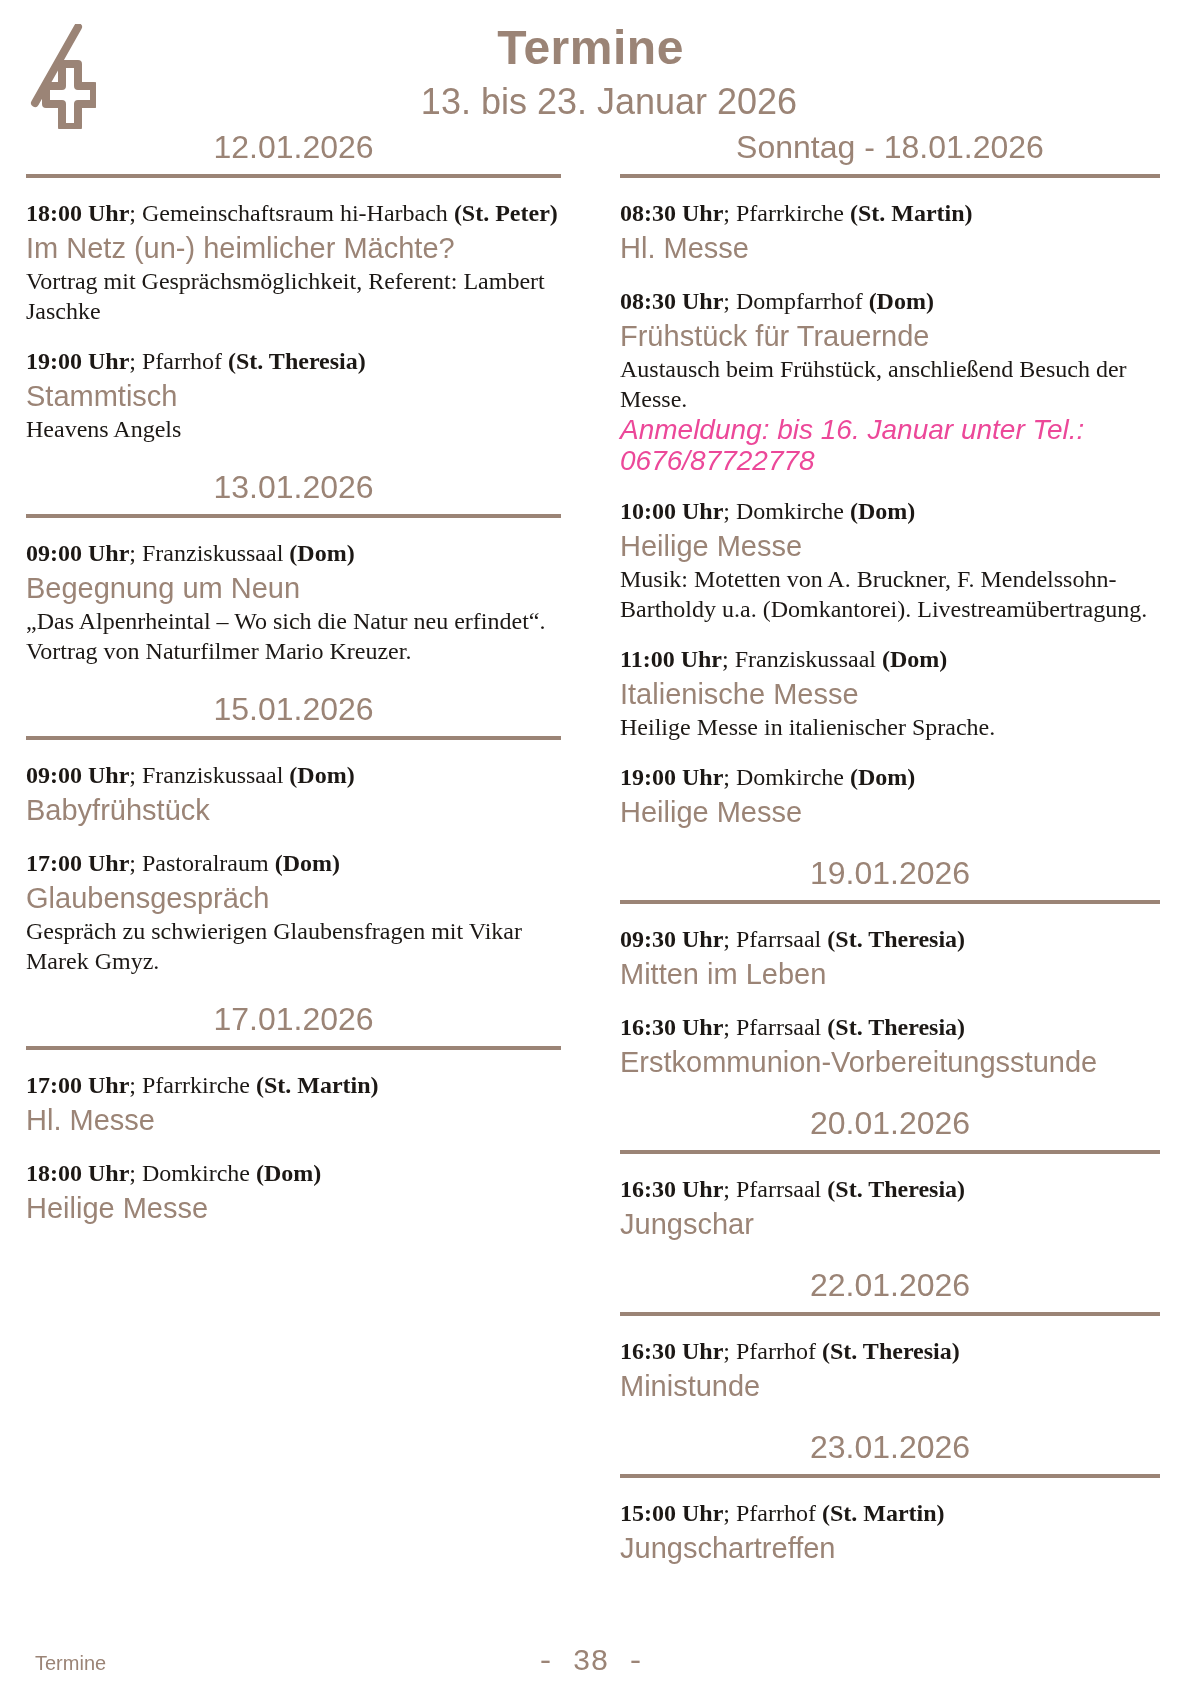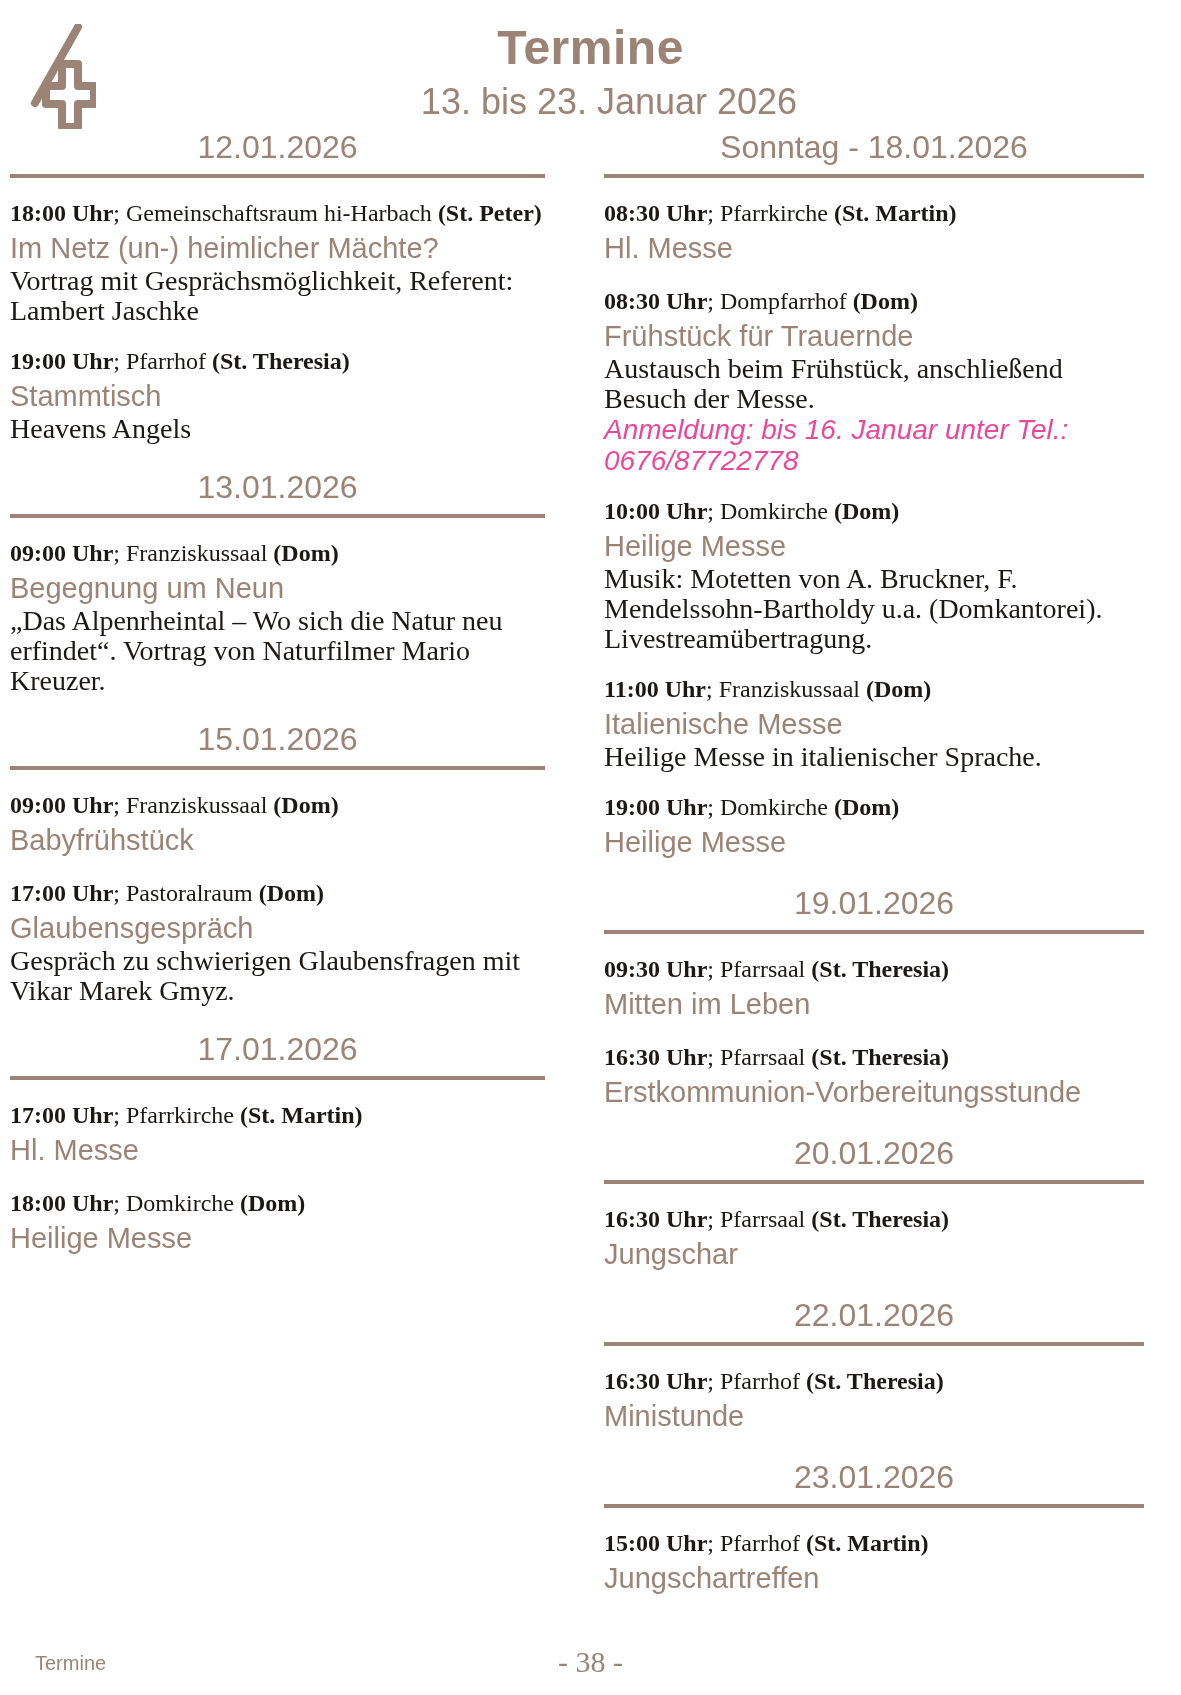--- a/index.html
+++ b/index.html
@@ -14,52 +14,52 @@
     font-family:"Liberation Sans", sans-serif;font-weight:bold;
     font-size:48px;line-height:56px;color:#9b8476;letter-spacing:0.5px;
   }
   .page-subtitle{
     font-family:"Liberation Sans", sans-serif;
     font-size:36px;line-height:44px;color:#9b8476;margin-top:4px;padding-left:37px;
   }
   .logo{position:absolute;top:24px;left:26px;width:70px;height:105px;}
   
   .content{
-    position:absolute;top:128px;left:10px;width:1134px;
+    position:absolute;top:128px;left:26px;width:1134px;
     display:flex;gap:59px;align-items:flex-start;
   }
   .col{width:535px;}
   .col.right{width:540px;}
   .date-header{
     font-family:"Liberation Sans", sans-serif;
     font-size:32px;line-height:38px;color:#9b8476;text-align:center;
     padding-bottom:8px;border-bottom:4px solid #9b8476;
     margin:24px 0 20px 0;
   }
   .date-section:first-child .date-header{margin-top:0;}
   .event{margin-bottom:20px;}
   .line1{font-size:24px;line-height:31px;color:#1c1815;}
   .line1 .b{font-weight:bold;}
   .etitle{
     font-family:"Liberation Sans", sans-serif;
     font-size:29px;line-height:36px;color:#9b8476;margin-top:1px;
   }
-  .edesc{font-size:28px;line-height:30px;color:#1c1815;}
+  .edesc{font-size:24px;line-height:30px;color:#1c1815;}
   .enote{
     font-family:"Liberation Sans", sans-serif;font-style:italic;
     font-size:28px;line-height:31px;color:#ec4899;
   }
   
   .footer-left{
     position:absolute;left:35px;bottom:20px;
     font-family:"Liberation Sans", sans-serif;font-size:20px;color:#9b8476;
   }
   .footer-page{
     position:absolute;left:0;bottom:16px;width:1181px;text-align:center;
-    font-family:Liberation Serif, serif;font-size:30px;color:#9b8476;
+    font-family:Liberation Mono, monospace;font-size:30px;color:#9b8476;
   }
 </style>
 </head>
 <body>
 
 <svg class="logo" viewBox="0 0 70 105" aria-hidden="true">
   <path d="M52 3 L9 79" fill="none" stroke="#9b8476" stroke-width="8" stroke-linecap="round"></path>
   <path d="M36 40 h16 v22 h16 v18 h-16 v23 h-16 v-23 h-16 v-18 h16 z" fill="#ffffff" stroke="#9b8476" stroke-width="8" stroke-linejoin="round"></path>
 </svg>
 

